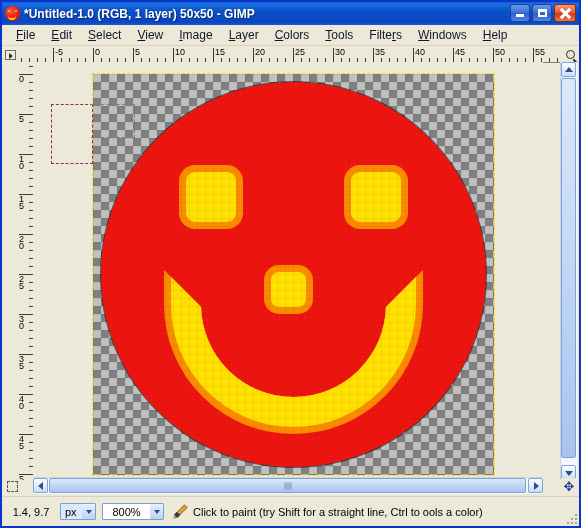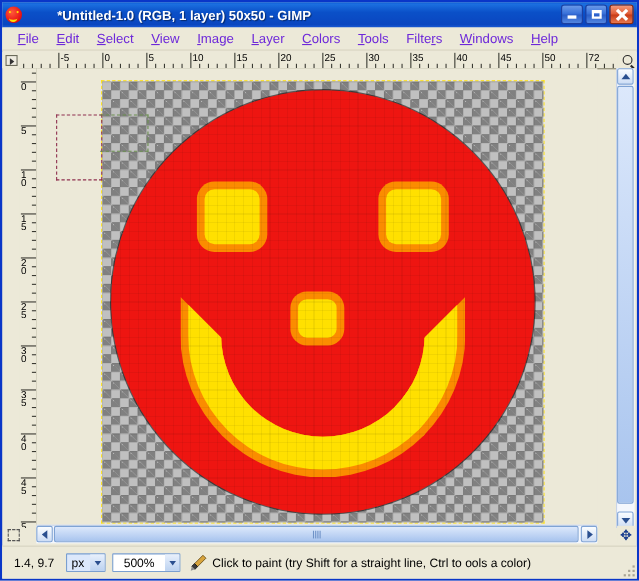--- a/index.html
+++ b/index.html
@@ -5,21 +5,21 @@
   html,body{margin:0;padding:0;background:#fff;}
   body{width:581px;height:528px;overflow:hidden;
        font-family:"Liberation Sans",sans-serif;font-size:11px;}
 
   #app{position:relative;width:581px;height:528px;box-sizing:border-box;
        border:2px solid #0a36c8;background:#ece9d8;}
 
   
   #titlebar{position:absolute;left:0;top:0;width:577px;height:23px;
             background:linear-gradient(180deg,#0a5bd4 0%,#1b6fe0 8%,#0a50c8 40%,#0a46c0 88%,#1a5ad4 100%);
-            display:flex;align-items:center;gap:28px;}
+            display:flex;align-items:center;}
   #winicon{width:15px;height:15px;margin:0 4px 0 3px;border-radius:50%;
            background:radial-gradient(circle at 38% 34%,#ff5b3a 0%,#e81515 62%,#bb0000 100%);
            position:relative;flex:none;}
   #winicon::before{content:"";position:absolute;left:3px;top:4px;width:2px;height:2px;
            background:#ffe000;border-radius:50%;box-shadow:7px 0 0 #ffe000;}
   #winicon::after{content:"";position:absolute;left:3px;top:7px;width:8px;height:5px;
            border-bottom:2px solid #ffe000;border-radius:0 0 8px 8px;}
   #wintitle{color:#fff;font-weight:bold;font-size:12px;white-space:nowrap;
             text-shadow:1px 1px 1px rgba(0,0,0,.45);}
   .winbtns{position:absolute;right:3px;top:2px;display:flex;gap:2px;}
@@ -33,21 +33,21 @@
                      border:2px solid #fff;border-top-width:3px;box-sizing:border-box;}
   .winbtn.close::before,.winbtn.close::after{content:"";position:absolute;left:4px;top:7px;
        width:13px;height:3px;background:#fff;}
   .winbtn.close::before{transform:rotate(45deg);}
   .winbtn.close::after{transform:rotate(-45deg);}
 
   
   #menubar{position:absolute;left:0;top:23px;width:577px;height:21px;
            background:#ece9d8;display:flex;align-items:center;padding-left:6px;
            box-sizing:border-box;border-bottom:1px solid #d8d4c0;}
-  .menu{font-size:12px;color:#6d28d9;padding:0 8px;white-space:nowrap;cursor:default;}
+  .menu{font-size:12px;color:#0f172a;padding:0 8px;white-space:nowrap;cursor:default;}
   .menu u{text-decoration:underline;}
 
   
   #hruler{position:absolute;left:16px;top:45px;width:543px;height:15px;
           background:#ece9d8;border-bottom:1px solid #85836c;overflow:hidden;}
   #vruler{position:absolute;left:16px;top:60px;width:15px;height:418px;
           background:#ece9d8;border-right:1px solid #85836c;overflow:hidden;}
   .htick{position:absolute;bottom:0;width:1px;background:#3a3a32;}
   .hlab{position:absolute;top:0px;font-size:9px;color:#000;padding-left:2px;
         font-family:"Liberation Sans",sans-serif;line-height:10px;}
@@ -255,21 +255,21 @@
       <div class="htick" style="left: 451px; height: 4px;"></div>
       <div class="htick" style="left: 459px; height: 4px;"></div>
       <div class="htick" style="left: 467px; height: 4px;"></div>
       <div class="htick" style="left: 475px; height: 14px;"></div>
       <div class="hlab" style="left: 475px;">50</div>
       <div class="htick" style="left: 483px; height: 4px;"></div>
       <div class="htick" style="left: 491px; height: 4px;"></div>
       <div class="htick" style="left: 499px; height: 4px;"></div>
       <div class="htick" style="left: 507px; height: 4px;"></div>
       <div class="htick" style="left: 515px; height: 14px;"></div>
-      <div class="hlab" style="left: 515px;">72</div>
+      <div class="hlab" style="left: 515px;">55</div>
       <div class="htick" style="left: 523px; height: 4px;"></div>
       <div class="htick" style="left: 531px; height: 4px;"></div>
       <div class="htick" style="left: 539px; height: 4px;"></div>
     </div>
   <div id="vruler">
       <div class="vtick" style="top: 4px; width: 4px;"></div>
       <div class="vtick" style="top: 12px; width: 14px;"></div>
       <div class="vlab" style="top: 14px;">0</div>
       <div class="vtick" style="top: 20px; width: 4px;"></div>
       <div class="vtick" style="top: 28px; width: 4px;"></div>
@@ -383,21 +383,21 @@
     <span>✥</span>
   </div>
 
   <div id="statusbar">
     <div id="coords">1.4, 9.7</div>
     <div class="combo" id="unitcombo">
       <span class="val">px</span>
       <span class="dd"></span>
     </div>
     <div class="combo" id="zoomcombo">
-      <span class="val">500%</span>
+      <span class="val">800%</span>
       <span class="dd"></span>
     </div>
     <div id="brushicon">
       <svg width="17" height="17" viewBox="0 0 17 17">
         <path d="M12.5 1.8 L15.2 4.5 L7.6 12.1 L4.9 9.4 Z" fill="#d8a43c" stroke="#6b5018" stroke-width="0.8"></path>
         <path d="M4.9 9.4 L7.6 12.1 L5.2 14.6 L2.4 11.8 Z" fill="#3a3a3a" stroke="#141414" stroke-width="0.8"></path>
         <path d="M2.4 11.8 L5.2 14.6 L1.4 15.8 Z" fill="#8b8b8b"></path>
       </svg>
     </div>
     <div id="statustext">Click to paint (try Shift for a straight line, Ctrl to ools a color)</div>

